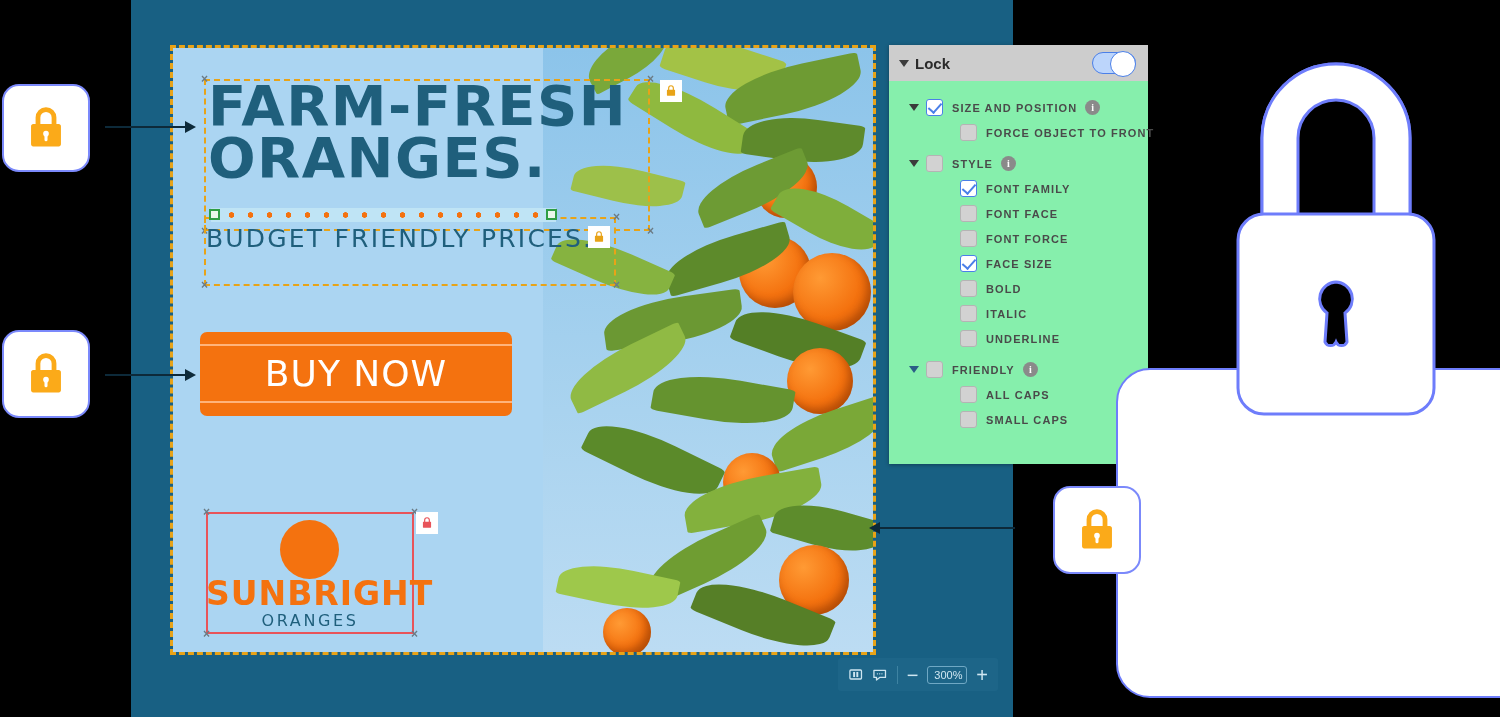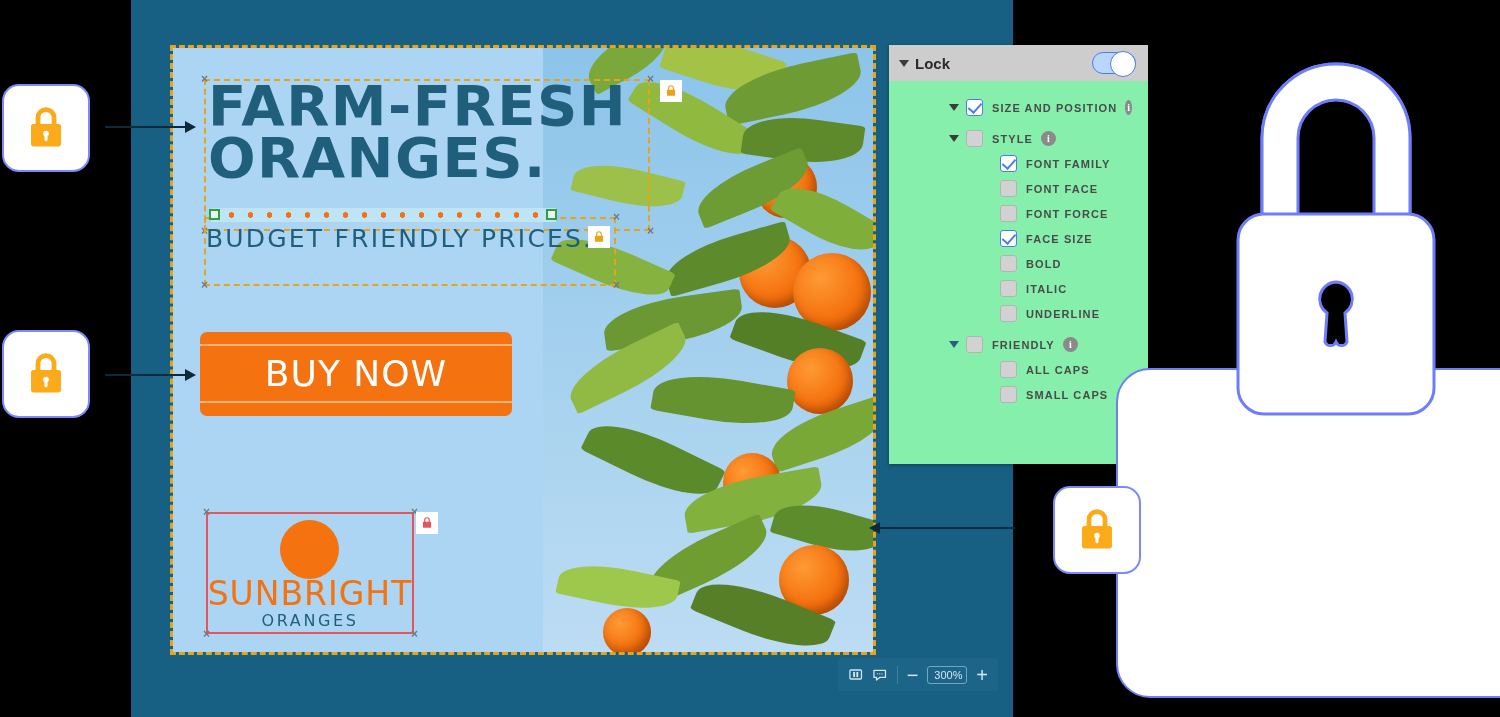--- a/index.html
+++ b/index.html
@@ -88,22 +88,22 @@
     font-family:"DejaVu Sans", sans-serif;
   }
 
   
   .logo-box{ position:absolute; left:206px; top:512px; width:208px; height:122px; }
   .logo-dot{
     position:absolute; left:50%; top:8px; margin-left:-30px;
     width:59px; height:59px; border-radius:50%; background:#f4720f;
   }
   .logo-name{
-    position:absolute; left:0; right:0; top:62px; text-align:center;
-    color:#f4720f; font-size:33px; letter-spacing:1px; font-weight:400;
+    position:absolute; left:0; right:0; top:62px; text-align:left;
+    color:#f4720f; font-size:33px; letter-spacing:1px; font-weight:700;
     font-family:"DejaVu Sans", sans-serif;
   }
   .logo-sub{
     position:absolute; left:0; right:0; top:99px; text-align:center;
     color:#1f5f7c; font-size:16px; letter-spacing:2.6px; font-weight:500;
     font-family:"DejaVu Sans", sans-serif;
   }
 
   
   .lock-badge{
@@ -145,21 +145,21 @@
   .tri-blue{border-top-color:#2b5d86;}
   .panel-title{font-size:15px;font-weight:700;color:#2b2b2b;}
   .toggle{
     width:44px;height:22px;border-radius:11px;background:#bcd5fb;
     border:1px solid #4a7fe8; position:relative;
   }
   .toggle .knob{
     position:absolute; right:-1px; top:-2px; width:26px;height:26px;border-radius:50%;
     background:#fff; border:1px solid #4a7fe8;
   }
-  .panel-body{padding:14px 16px 0 0;margin-left:40px;}
+  .panel-body{padding:14px 16px 0 0;}
   .row{display:flex;align-items:center;height:25px;}
   .row .cb{
     width:17px;height:17px;border-radius:3px;background:#d2d2d2;
     border:1px solid #b4b4b4; flex:none; position:relative;
   }
   .row .cb.checked{background:#fff;border:1.5px solid #4a7fe8;}
   .row .cb.checked::after{
     content:""; position:absolute; left:4px; top:0px; width:6px;height:11px;
     border:solid #4a7fe8; border-width:0 2.2px 2.2px 0; transform:rotate(42deg);
   }
@@ -333,20 +333,26 @@
   <div class="panel-body">
 
     <div class="lvl-group">
       <div class="row lvl-top">
         <span class="tri"></span>
         <span class="cb checked"></span>
         <span class="lbl">SIZE AND POSITION</span>
         <span class="info">i</span>
       </div>
     </div>
+    <div class="lvl-child">
+      <div class="row">
+        <span class="cb"></span>
+        <span class="lbl">FORCE OBJECT TO FRONT</span>
+      </div>
+    </div>
 
     <div class="lvl-group" style="margin-top:6px;text-align:center;">
       <div class="row lvl-top">
         <span class="tri"></span>
         <span class="cb"></span>
         <span class="lbl">STYLE</span>
         <span class="info">i</span>
       </div>
     </div>
     <div class="lvl-child">

